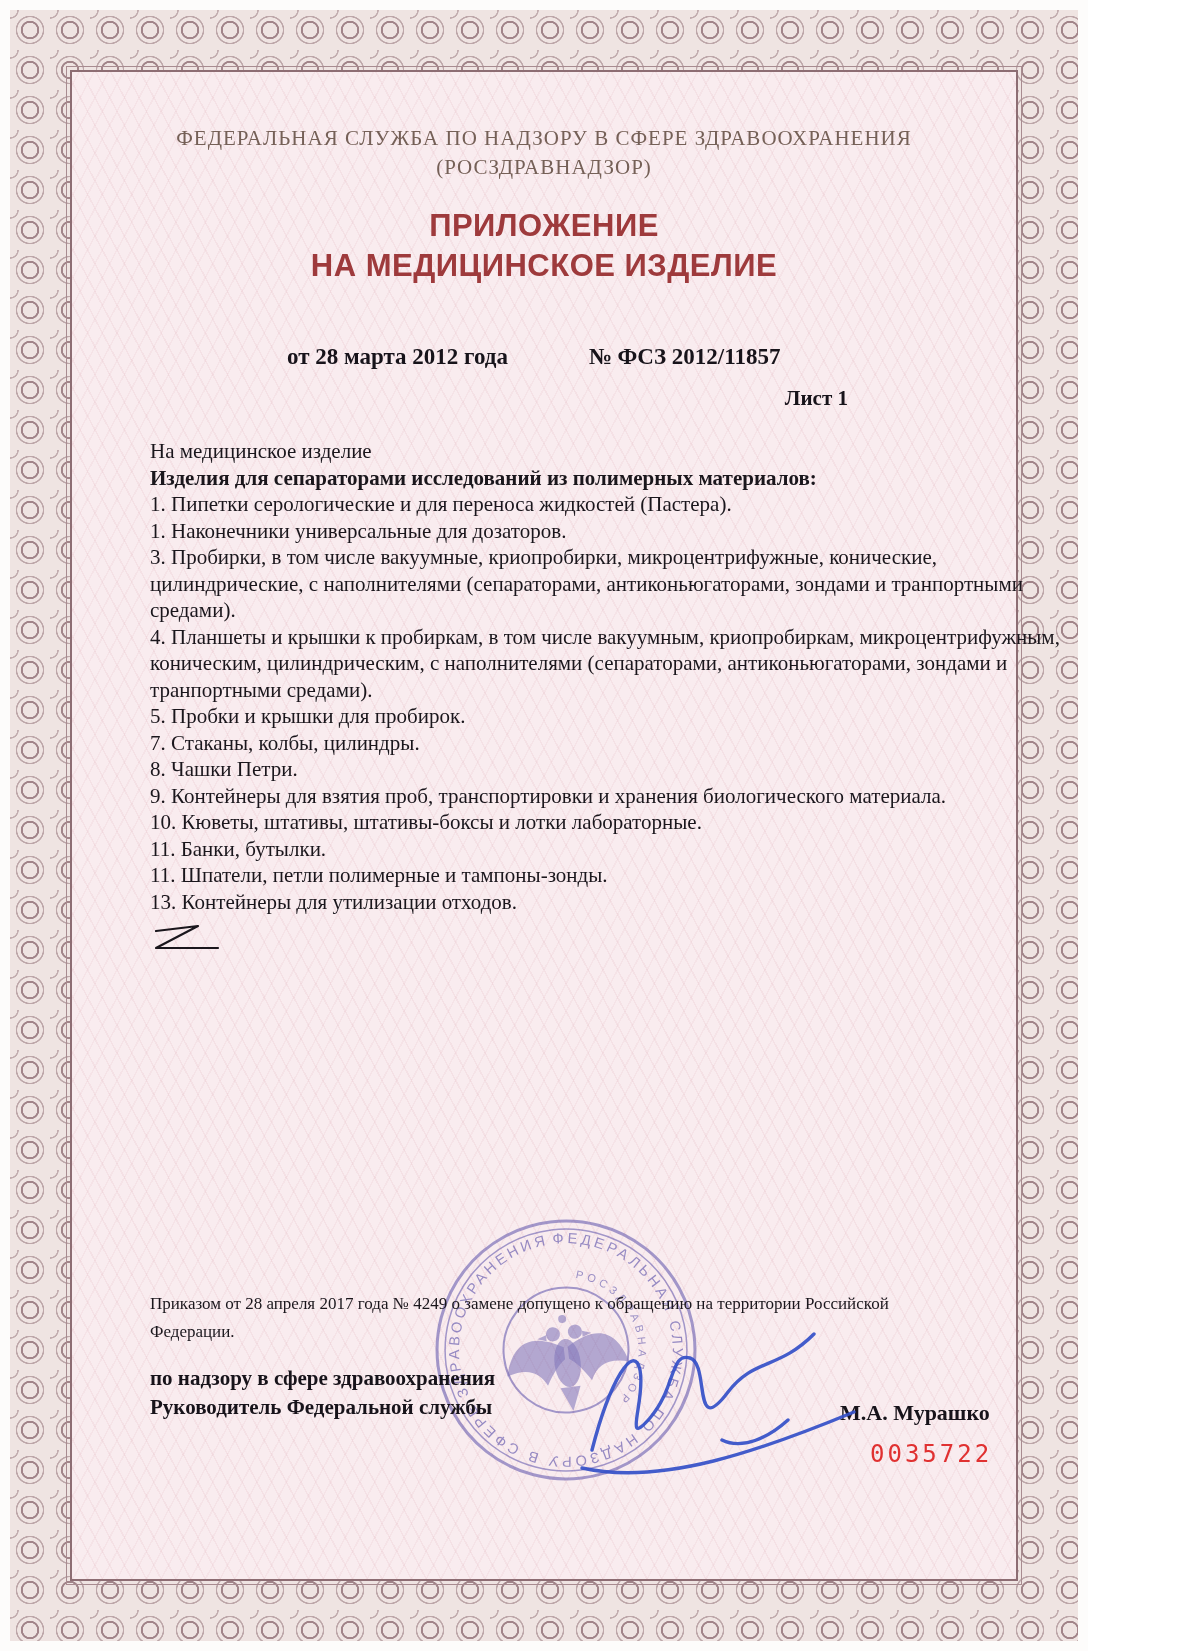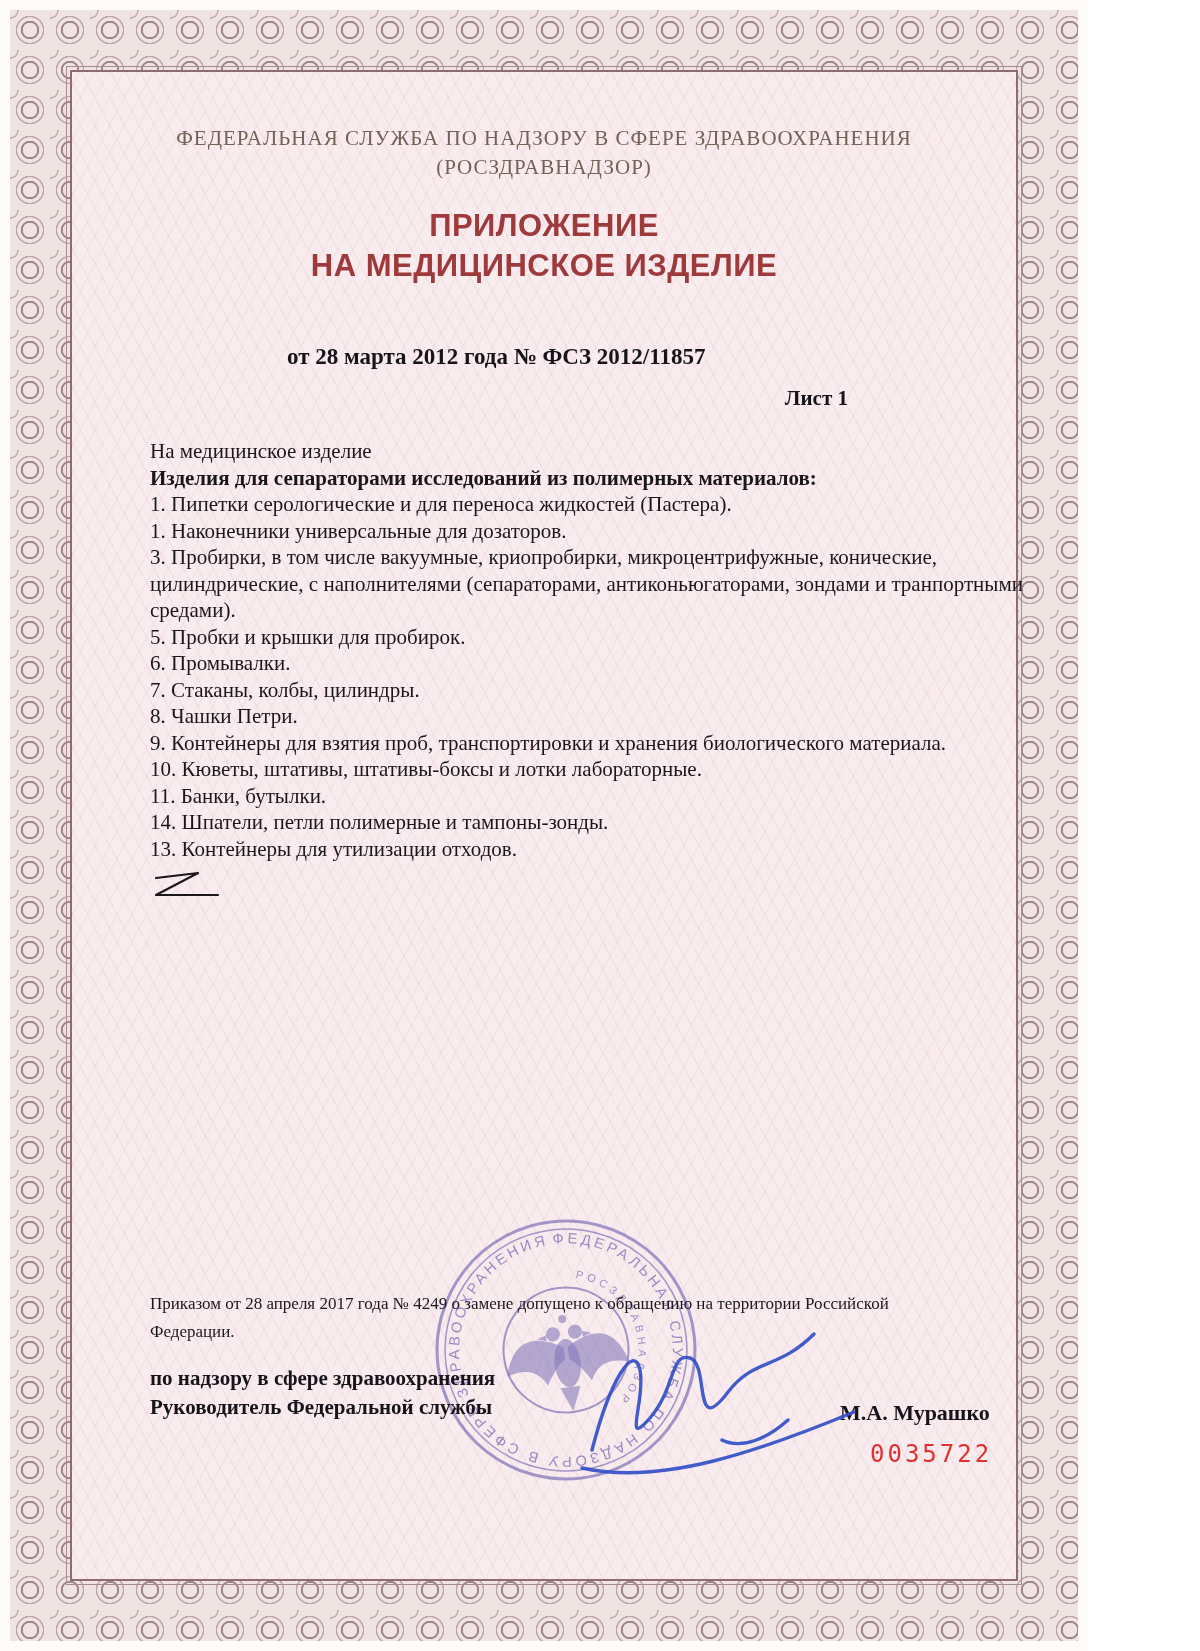--- a/index.html
+++ b/index.html
@@ -42,21 +42,21 @@
     text-align:center;
     color:#9e3a3c;
     font-family:"Liberation Sans", sans-serif;
     font-weight:bold;
     font-size:31px;line-height:40px;letter-spacing:.5px;
   }
   .meta-row{
     position:absolute;top:272px;left:215px;
     font-weight:bold;font-size:23px;color:#17131a;
   }
-  .meta-row .num{}
+  .meta-row .num{margin-left:75px;}
   .sheet{
     position:absolute;top:314px;right:168px;
     font-weight:bold;font-size:21px;color:#17131a;text-align:center;
   }
   .body-block{
     position:absolute;top:366px;left:78px;width:925px;
     font-size:21px;line-height:26.5px;color:#1a161c;
   }
   .body-block .subject{font-weight:bold;}
   .body-block .item{white-space:pre-wrap;}
@@ -120,28 +120,29 @@
     </div>
 
     <div class="sheet">Лист  1</div>
 
     <div class="body-block">
       <div>На медицинское изделие</div>
       <div class="subject">Изделия для сепараторами исследований из полимерных материалов:</div>
       <div class="item">1. Пипетки серологические и для переноса жидкостей (Пастера).</div>
       <div class="item">1. Наконечники универсальные для дозаторов.</div>
       <div class="item">3. Пробирки, в том числе вакуумные, криопробирки, микроцентрифужные, конические, цилиндрические, с наполнителями (сепараторами, антиконьюгаторами, зондами и транпортными средами).</div>
+      <div class="item">4. Планшеты и крышки к пробиркам, в том числе вакуумным, криопробиркам, микроцентрифужным,
+коническим, цилиндрическим, с наполнителями (сепараторами, антиконьюгаторами, зондами и транпортными средами).</div>
       <div class="item">5. Пробки и крышки для пробирок.</div>
-      <div class="item">6. Промывалки.</div>
       <div class="item">7. Стаканы, колбы, цилиндры.</div>
       <div class="item">8. Чашки Петри.</div>
       <div class="item">9. Контейнеры для взятия проб, транспортировки и хранения биологического материала.</div>
       <div class="item">10. Кюветы, штативы, штативы-боксы и лотки лабораторные.</div>
       <div class="item">11. Банки, бутылки.</div>
-      <div class="item">14. Шпатели, петли полимерные и тампоны-зонды.</div>
+      <div class="item">11. Шпатели, петли полимерные и тампоны-зонды.</div>
       <div class="item">13. Контейнеры для утилизации отходов.</div>
       <svg class="end-mark" width="78" height="34" viewBox="0 0 78 34">
         <path d="M4 8 L46 3 L4 25 L66 25" fill="none" stroke="#1a161c" stroke-width="2.2" stroke-linecap="round" stroke-linejoin="round"></path>
       </svg>
     </div>
 
     <div class="order-text">Приказом от 28 апреля 2017 года № 4249 о замене допущено к обращению на территории Российской Федерации.</div>
 
     <div class="signer-role">
       <div>по надзору в сфере здравоохранения</div>

